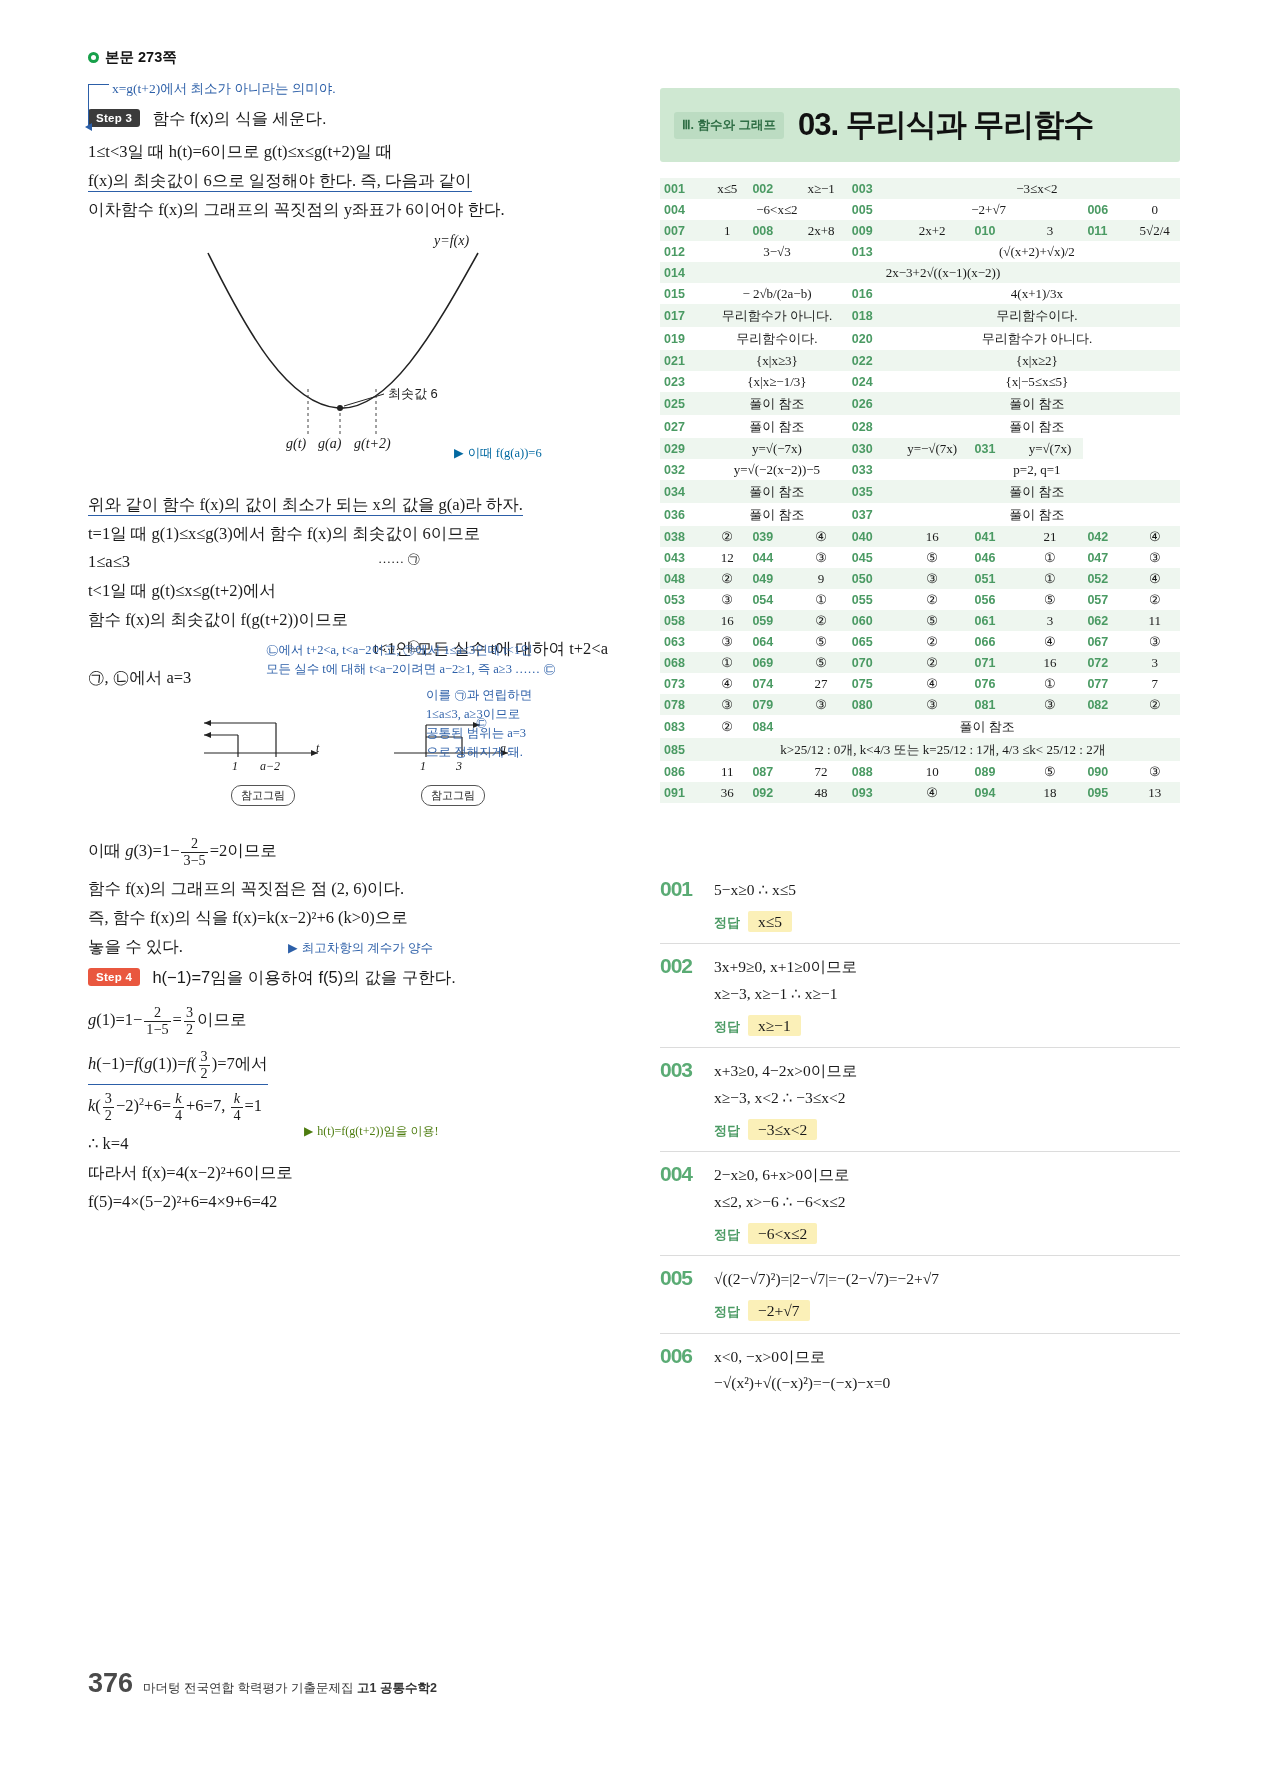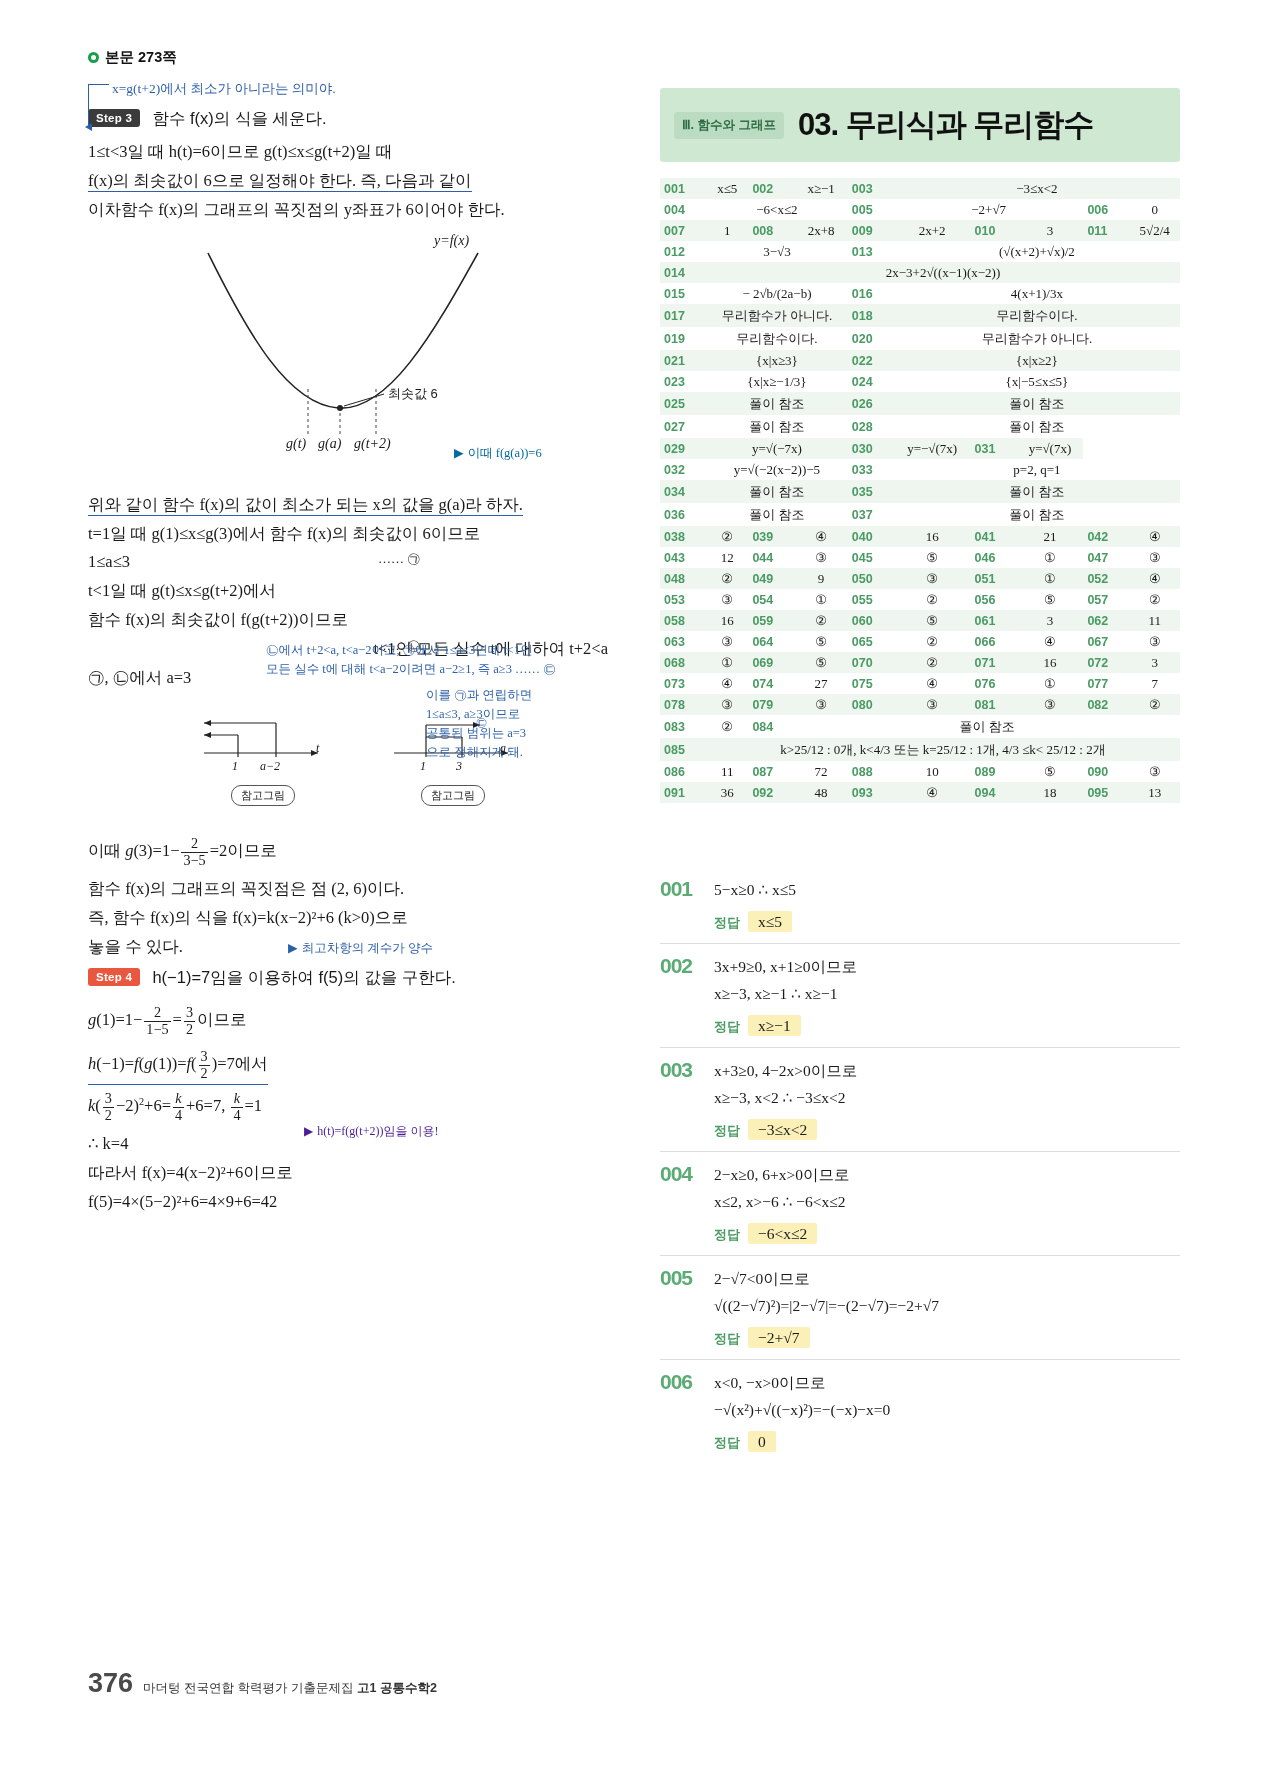--- a/index.html
+++ b/index.html
@@ -234,21 +234,21 @@
         <span class="mi">h</span>(−1)=<span class="mi">f</span>(<span class="mi">g</span>(1))=<span class="mi">f</span>(<span class="frac"><span class="n">3</span><span class="d">2</span></span>)=7에서
       </div>
       <div style="margin-top:6px;">
         <span class="mi">k</span>(<span class="frac"><span class="n">3</span><span class="d">2</span></span>−2)<sup>2</sup>+6=<span class="frac"><span class="n"><span class="mi">k</span></span><span class="d">4</span></span>+6=7, <span class="frac"><span class="n"><span class="mi">k</span></span><span class="d">4</span></span>=1
       </div>
       <div style="margin-top:6px;">∴ k=4</div>
       <div>따라서 f(x)=4(x−2)²+6이므로</div>
       <div>f(5)=4×(5−2)²+6=4×9+6=42</div>
     </div>
 
-    <div style="margin-left:216px;margin-top:-94px;font-size:12px;color:#4c1d95;">
+    <div style="margin-left:216px;margin-top:-94px;font-size:12px;color:#4d7c0f;">
       <span style="margin-right:4px;">▶</span><span>h(t)=f(g(t+2))임을 이용!</span>
     </div>
   </div>
 
   <div class="right">
 
     <div class="chapter-bar">
       <span class="sub">Ⅲ. 함수와 그래프</span>
       <span class="ttl">03. 무리식과 무리함수</span>
     </div>
@@ -504,22 +504,22 @@
             <td class="av" colspan="1">13</td>
           </tr>
         </tbody>
     </table>
 
     <div id="solutions" style="margin-top:64px;">
         <div class="sol"><span class="num">001</span><span class="bodyc"><div>5−x≥0    ∴ x≤5</div><div class="ansrow"><span class="anslbl">정답</span><span class="ansbox">x≤5</span></div></span></div>
         <div class="sol"><span class="num">002</span><span class="bodyc"><div>3x+9≥0, x+1≥0이므로</div><div>x≥−3, x≥−1    ∴ x≥−1</div><div class="ansrow"><span class="anslbl">정답</span><span class="ansbox">x≥−1</span></div></span></div>
         <div class="sol"><span class="num">003</span><span class="bodyc"><div>x+3≥0, 4−2x&gt;0이므로</div><div>x≥−3, x&lt;2    ∴ −3≤x&lt;2</div><div class="ansrow"><span class="anslbl">정답</span><span class="ansbox">−3≤x&lt;2</span></div></span></div>
         <div class="sol"><span class="num">004</span><span class="bodyc"><div>2−x≥0, 6+x&gt;0이므로</div><div>x≤2, x&gt;−6    ∴ −6&lt;x≤2</div><div class="ansrow"><span class="anslbl">정답</span><span class="ansbox">−6&lt;x≤2</span></div></span></div>
-        <div class="sol"><span class="num">005</span><span class="bodyc"><div>2−√7&lt;0이므로</div><div>√((2−√7)²)=|2−√7|=−(2−√7)=−2+√7</div><div class="ansrow"><span class="anslbl">정답</span><span class="ansbox">−2+√7</span></div></span></div>
-        <div class="sol"><span class="num">006</span><span class="bodyc"><div>x&lt;0, −x&gt;0이므로</div><div>−√(x²)+√((−x)²)=−(−x)−x=0</div><div class="ansrow"><span class="anslbl">정답</span><span class="ansbox">0</span></div></span></div>
+        <div class="sol"><span class="num">005</span><span class="bodyc"><div>√((2−√7)²)=|2−√7|=−(2−√7)=−2+√7</div><div class="ansrow"><span class="anslbl">정답</span><span class="ansbox">−2+√7</span></div></span></div>
+        <div class="sol"><span class="num">006</span><span class="bodyc"><div>x&lt;0, −x&gt;0이므로</div><div>−√(x²)+√((−x)²)=−(−x)−x=0</div></span></div>
       </div>
   </div>
 
   <div class="footer">
     <span class="pg">376</span>
     <span class="ft">
       <span>마더텅 전국연합 학력평가 기출문제집</span>
       <b>고1 공통수학2</b>
     </span>
   </div>

